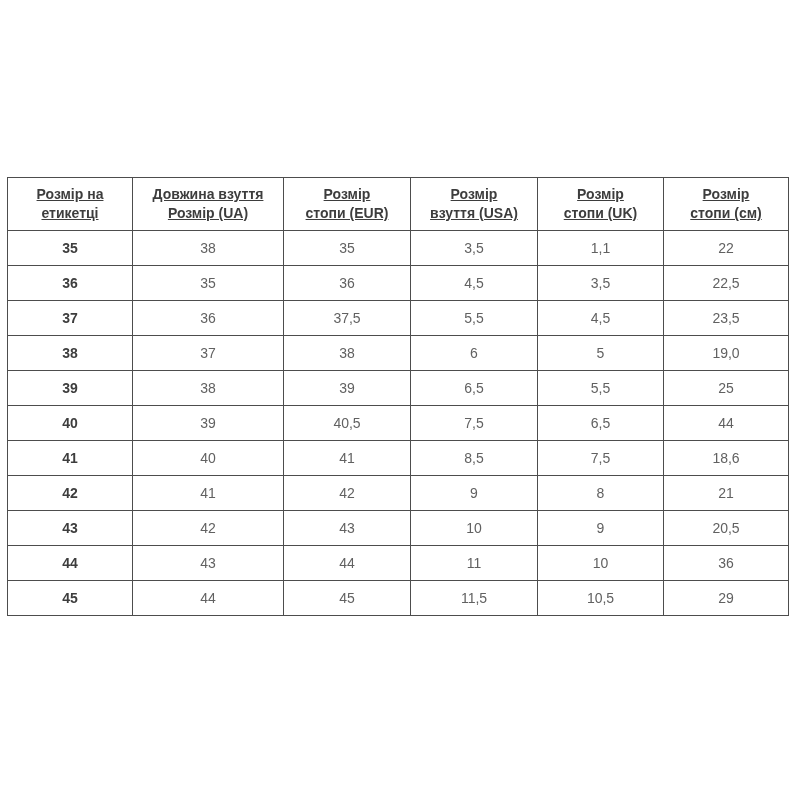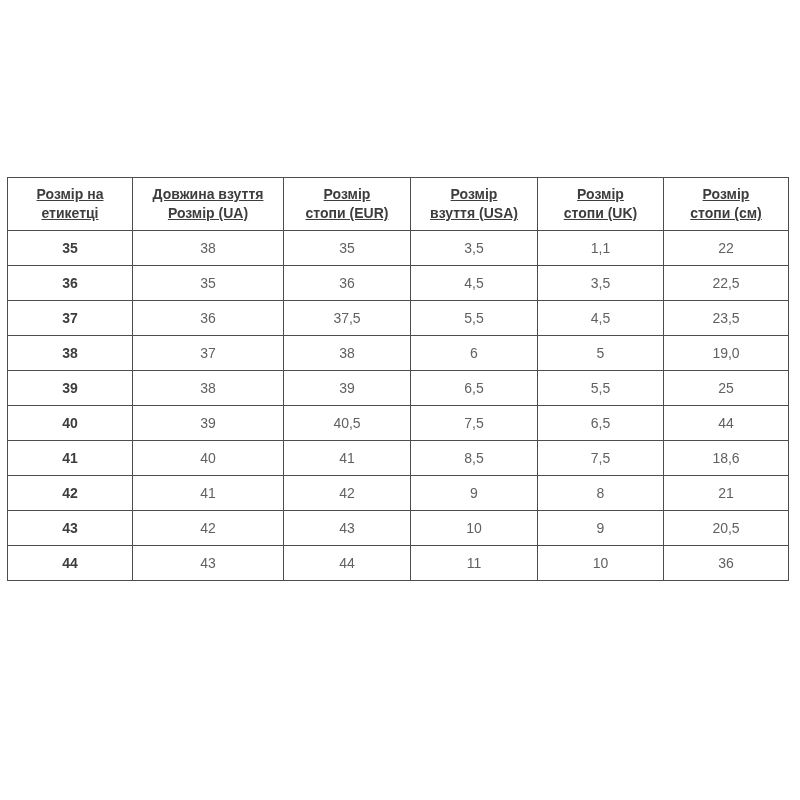--- a/index.html
+++ b/index.html
@@ -168,15 +168,23 @@
         <td>20,5</td>
       </tr>
       <tr>
         <td class="label-col">44</td>
         <td>43</td>
         <td>44</td>
         <td>11</td>
         <td>10</td>
         <td>36</td>
       </tr>
+      <tr>
+        <td class="label-col">45</td>
+        <td>44</td>
+        <td>45</td>
+        <td>11,5</td>
+        <td>10,5</td>
+        <td>29</td>
+      </tr>
     </tbody>
   </table>
 </div>
 
 </body></html>

